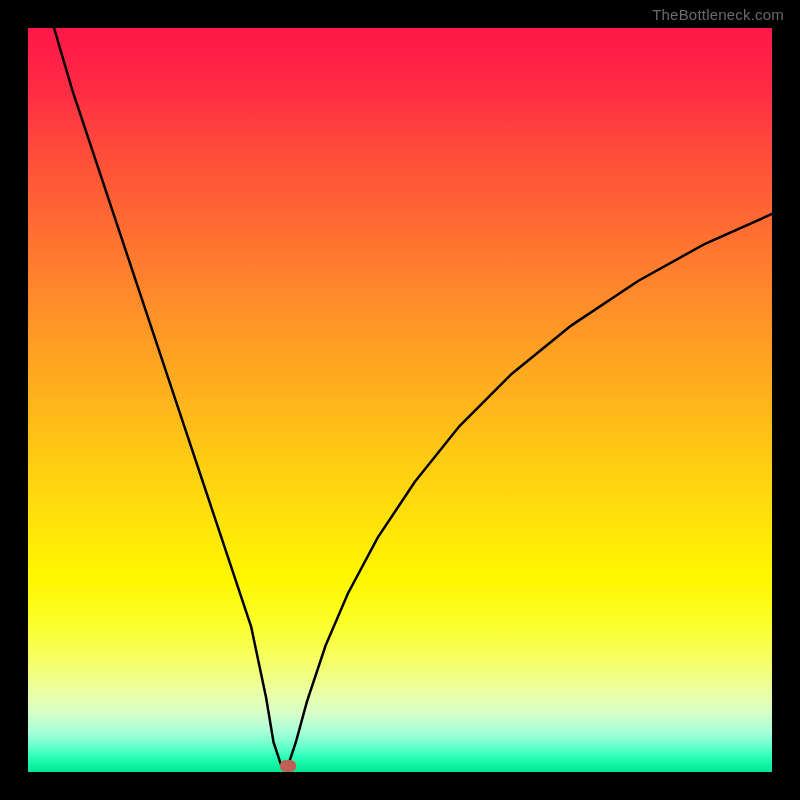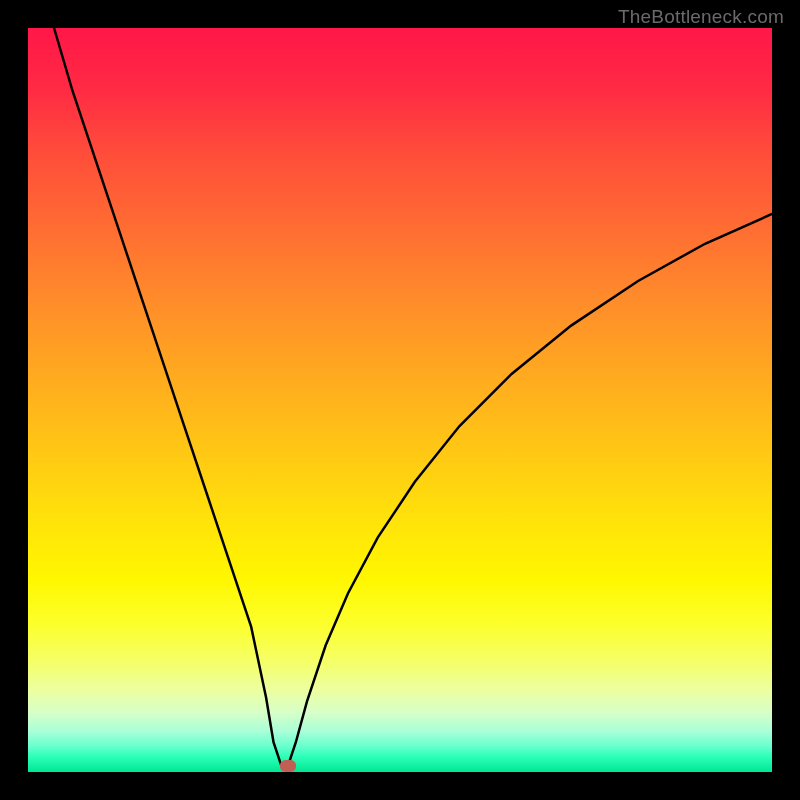--- a/index.html
+++ b/index.html
@@ -9,21 +9,21 @@
     background: #000;
     font-family: Arial, Helvetica, sans-serif;
     position: relative;
     overflow: hidden;
   }
   .watermark {
     position: absolute;
     top: 6px;
     right: 16px;
     color: #6a6a6a;
-    font-size: 19px;
+    font-size: 15px;
     font-weight: 400;
     letter-spacing: 0.2px;
     z-index: 10;
   }
   .plot-frame {
     position: absolute;
     left: 28px;
     top: 28px;
     width: 744px;
     height: 744px;

